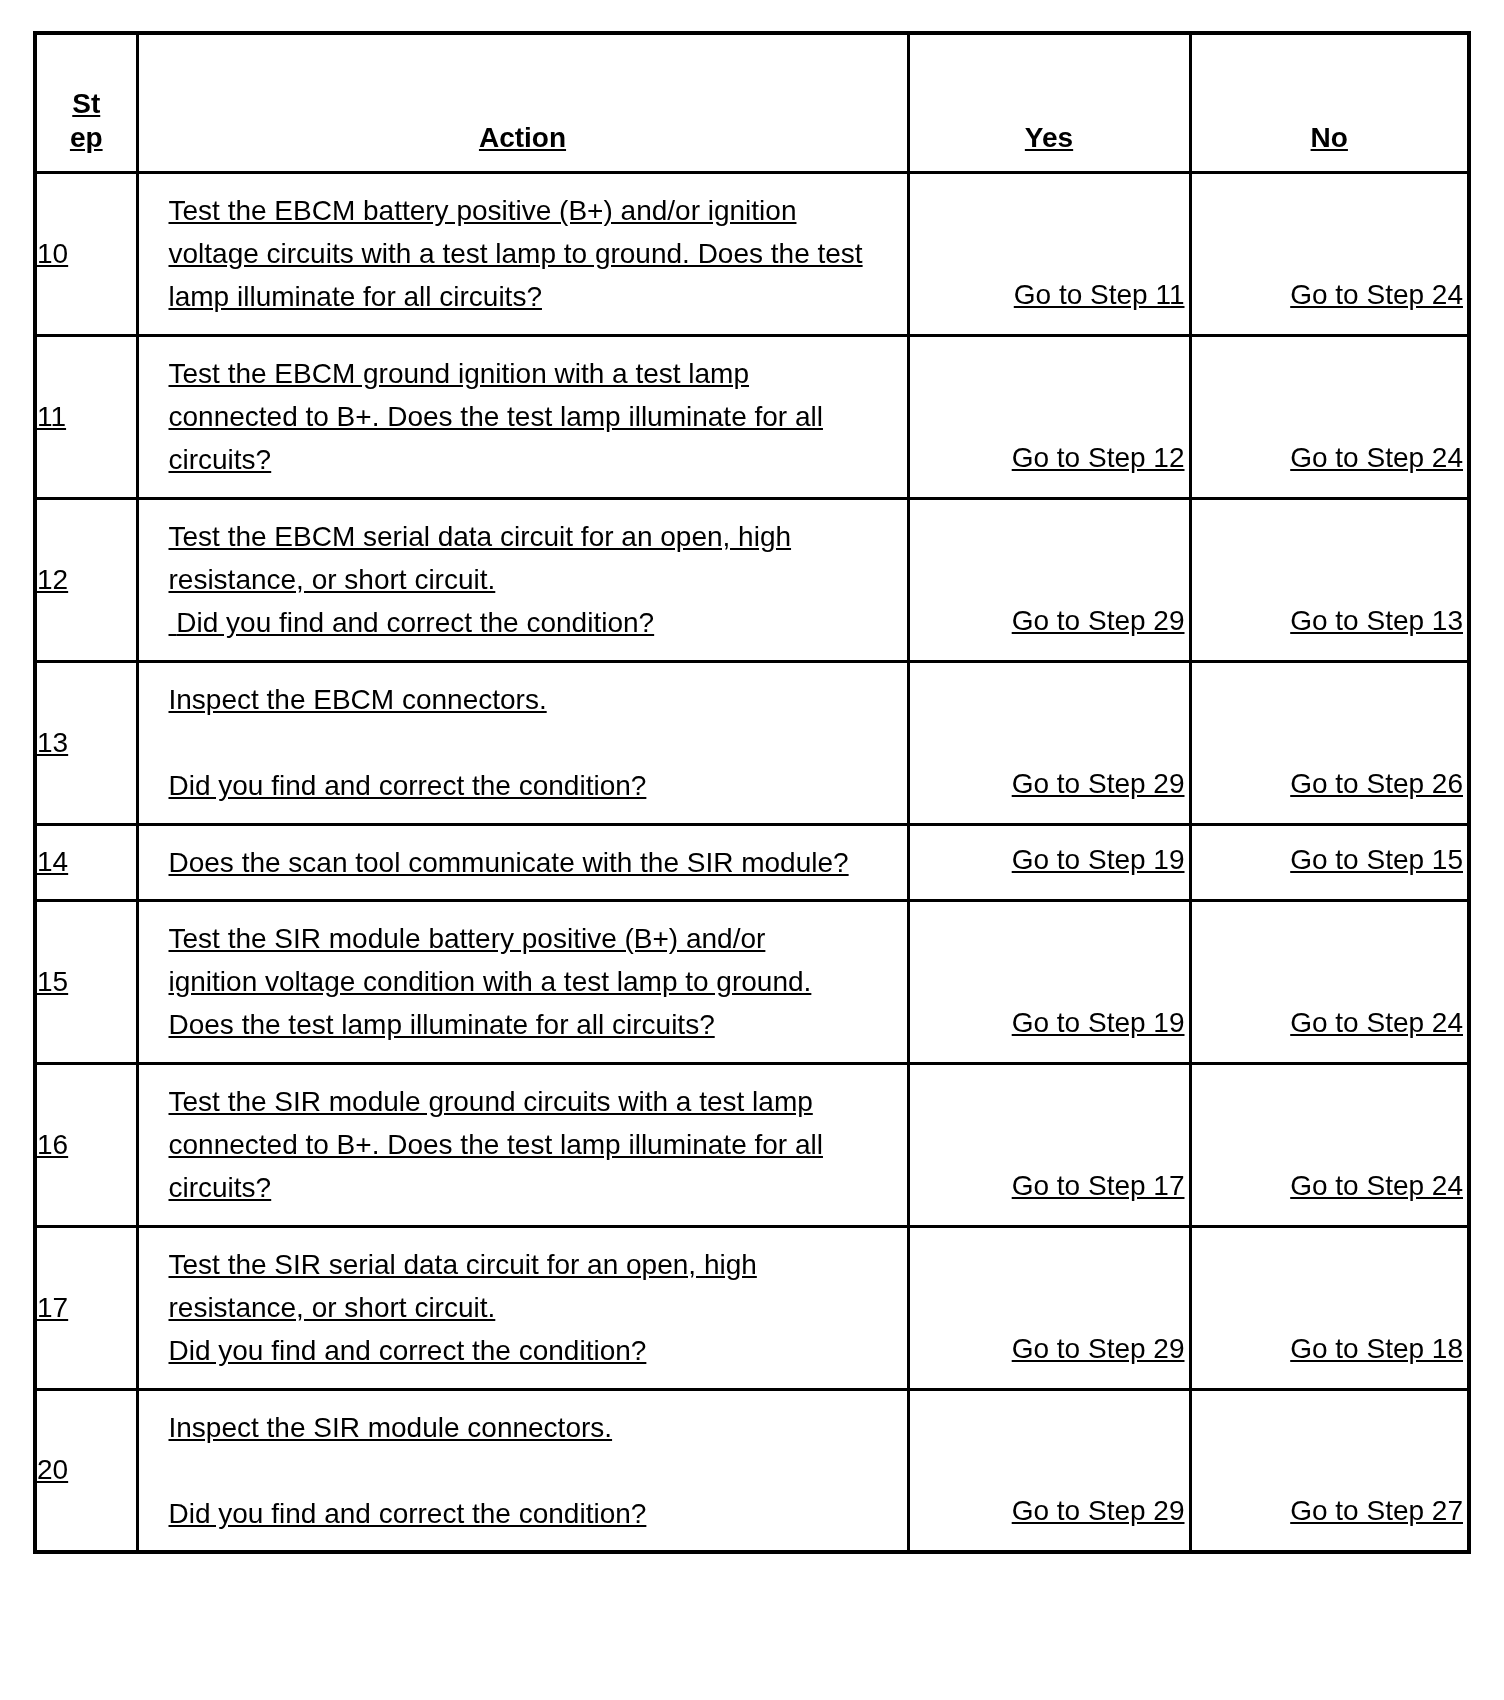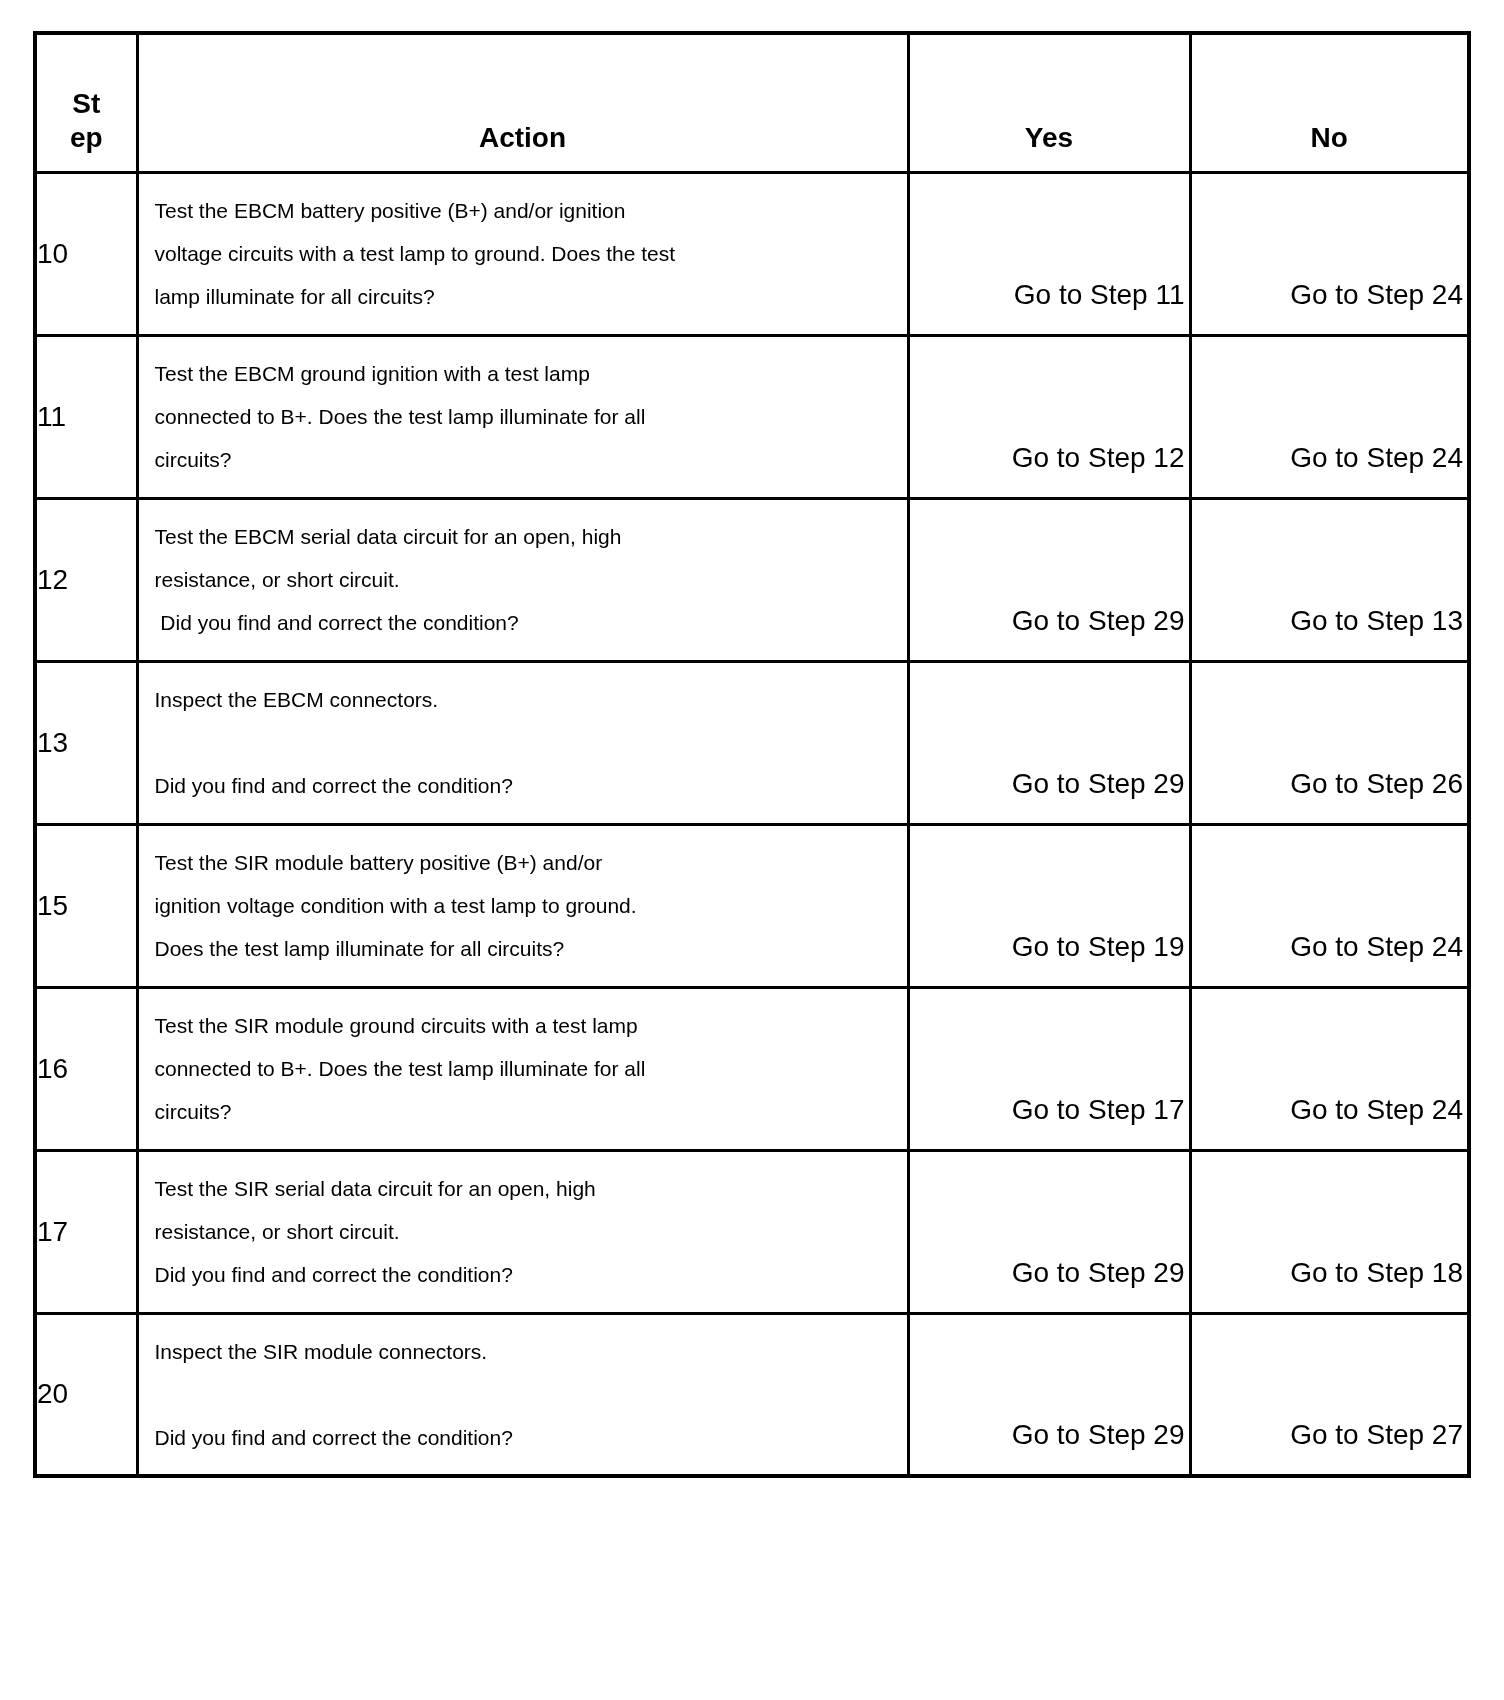--- a/index.html
+++ b/index.html
@@ -11,20 +11,21 @@
     width: 1504px;
     height: 1700px;
     position: relative;
     font-family: "Liberation Sans", sans-serif;
     color: #000000;
   }
   .doc {
     position: absolute;
     left: 33px;
     top: 31px;
+    text-decoration: underline;
   }
   table.diag {
     border-collapse: collapse;
     table-layout: fixed;
     width: 1434px;
     background: #ffffff;
   }
   table.diag, table.diag th, table.diag td {
     border: 3px solid #000000;
   }
@@ -43,23 +44,23 @@
     padding: 0 0 16px 0;
     line-height: 34px;
   }
   td.step {
     font-size: 28px;
     text-align: left;
     vertical-align: middle;
     padding: 0;
   }
   td.action {
-    font-size: 21px;
+    font-size: 28px;
     vertical-align: middle;
-    padding: 4px 8px 4px 16px;
+    padding: 4px 8px 4px 30px;
   }
   .action-line {
     line-height: 43px;
     min-height: 43px;
     white-space: pre-wrap;
   }
   td.yes, td.no {
     font-size: 28px;
     text-align: right;
     vertical-align: bottom;
@@ -126,20 +127,28 @@
         <tr class="lines-3">
     <td class="step">13</td>
     <td class="action">
             <div class="action-line">Inspect the EBCM connectors.</div>
             <div class="action-line"></div>
             <div class="action-line">Did you find and correct the condition?</div>
           </td>
     <td class="yes">Go to Step 29</td>
     <td class="no">Go to Step 26</td>
   </tr>
+        <tr class="lines-1">
+    <td class="step">14</td>
+    <td class="action">
+            <div class="action-line">Does the scan tool communicate with the SIR module?</div>
+          </td>
+    <td class="yes">Go to Step 19</td>
+    <td class="no">Go to Step 15</td>
+  </tr>
         <tr class="lines-3">
     <td class="step">15</td>
     <td class="action">
             <div class="action-line">Test the SIR module battery positive (B+) and/or</div>
             <div class="action-line">ignition voltage condition with a test lamp to ground.</div>
             <div class="action-line">Does the test lamp illuminate for all circuits?</div>
           </td>
     <td class="yes">Go to Step 19</td>
     <td class="no">Go to Step 24</td>
   </tr>

